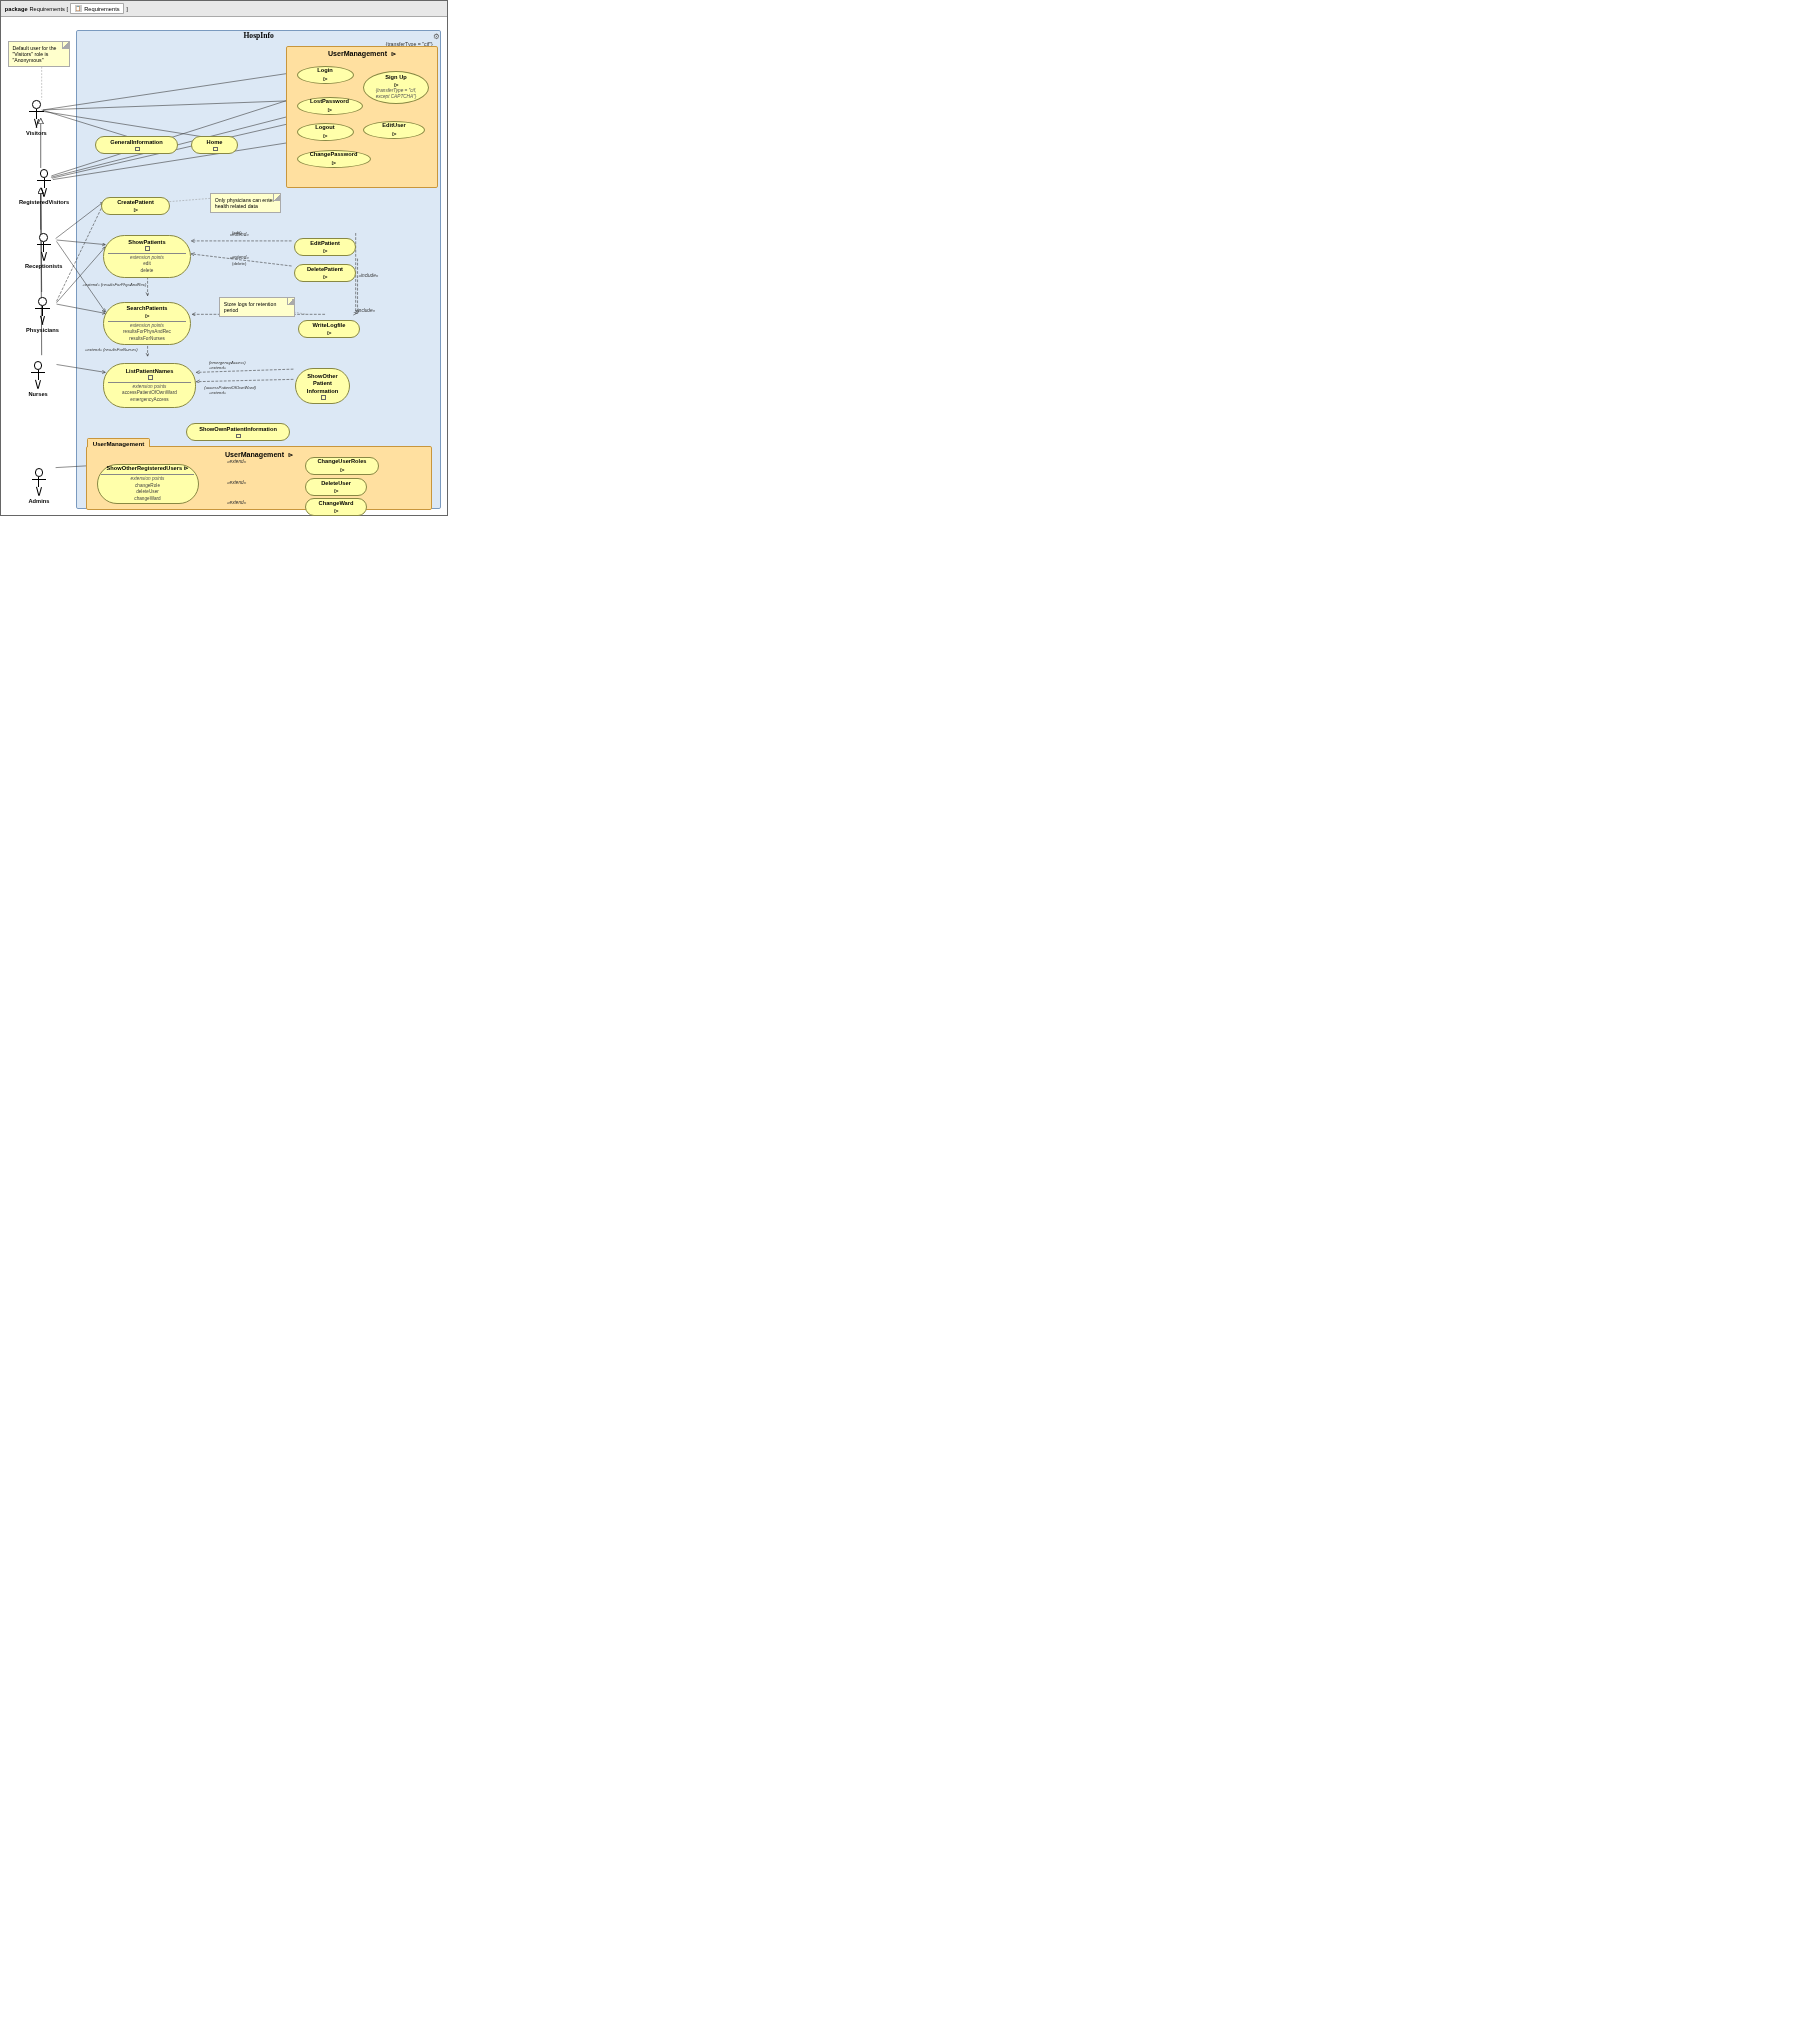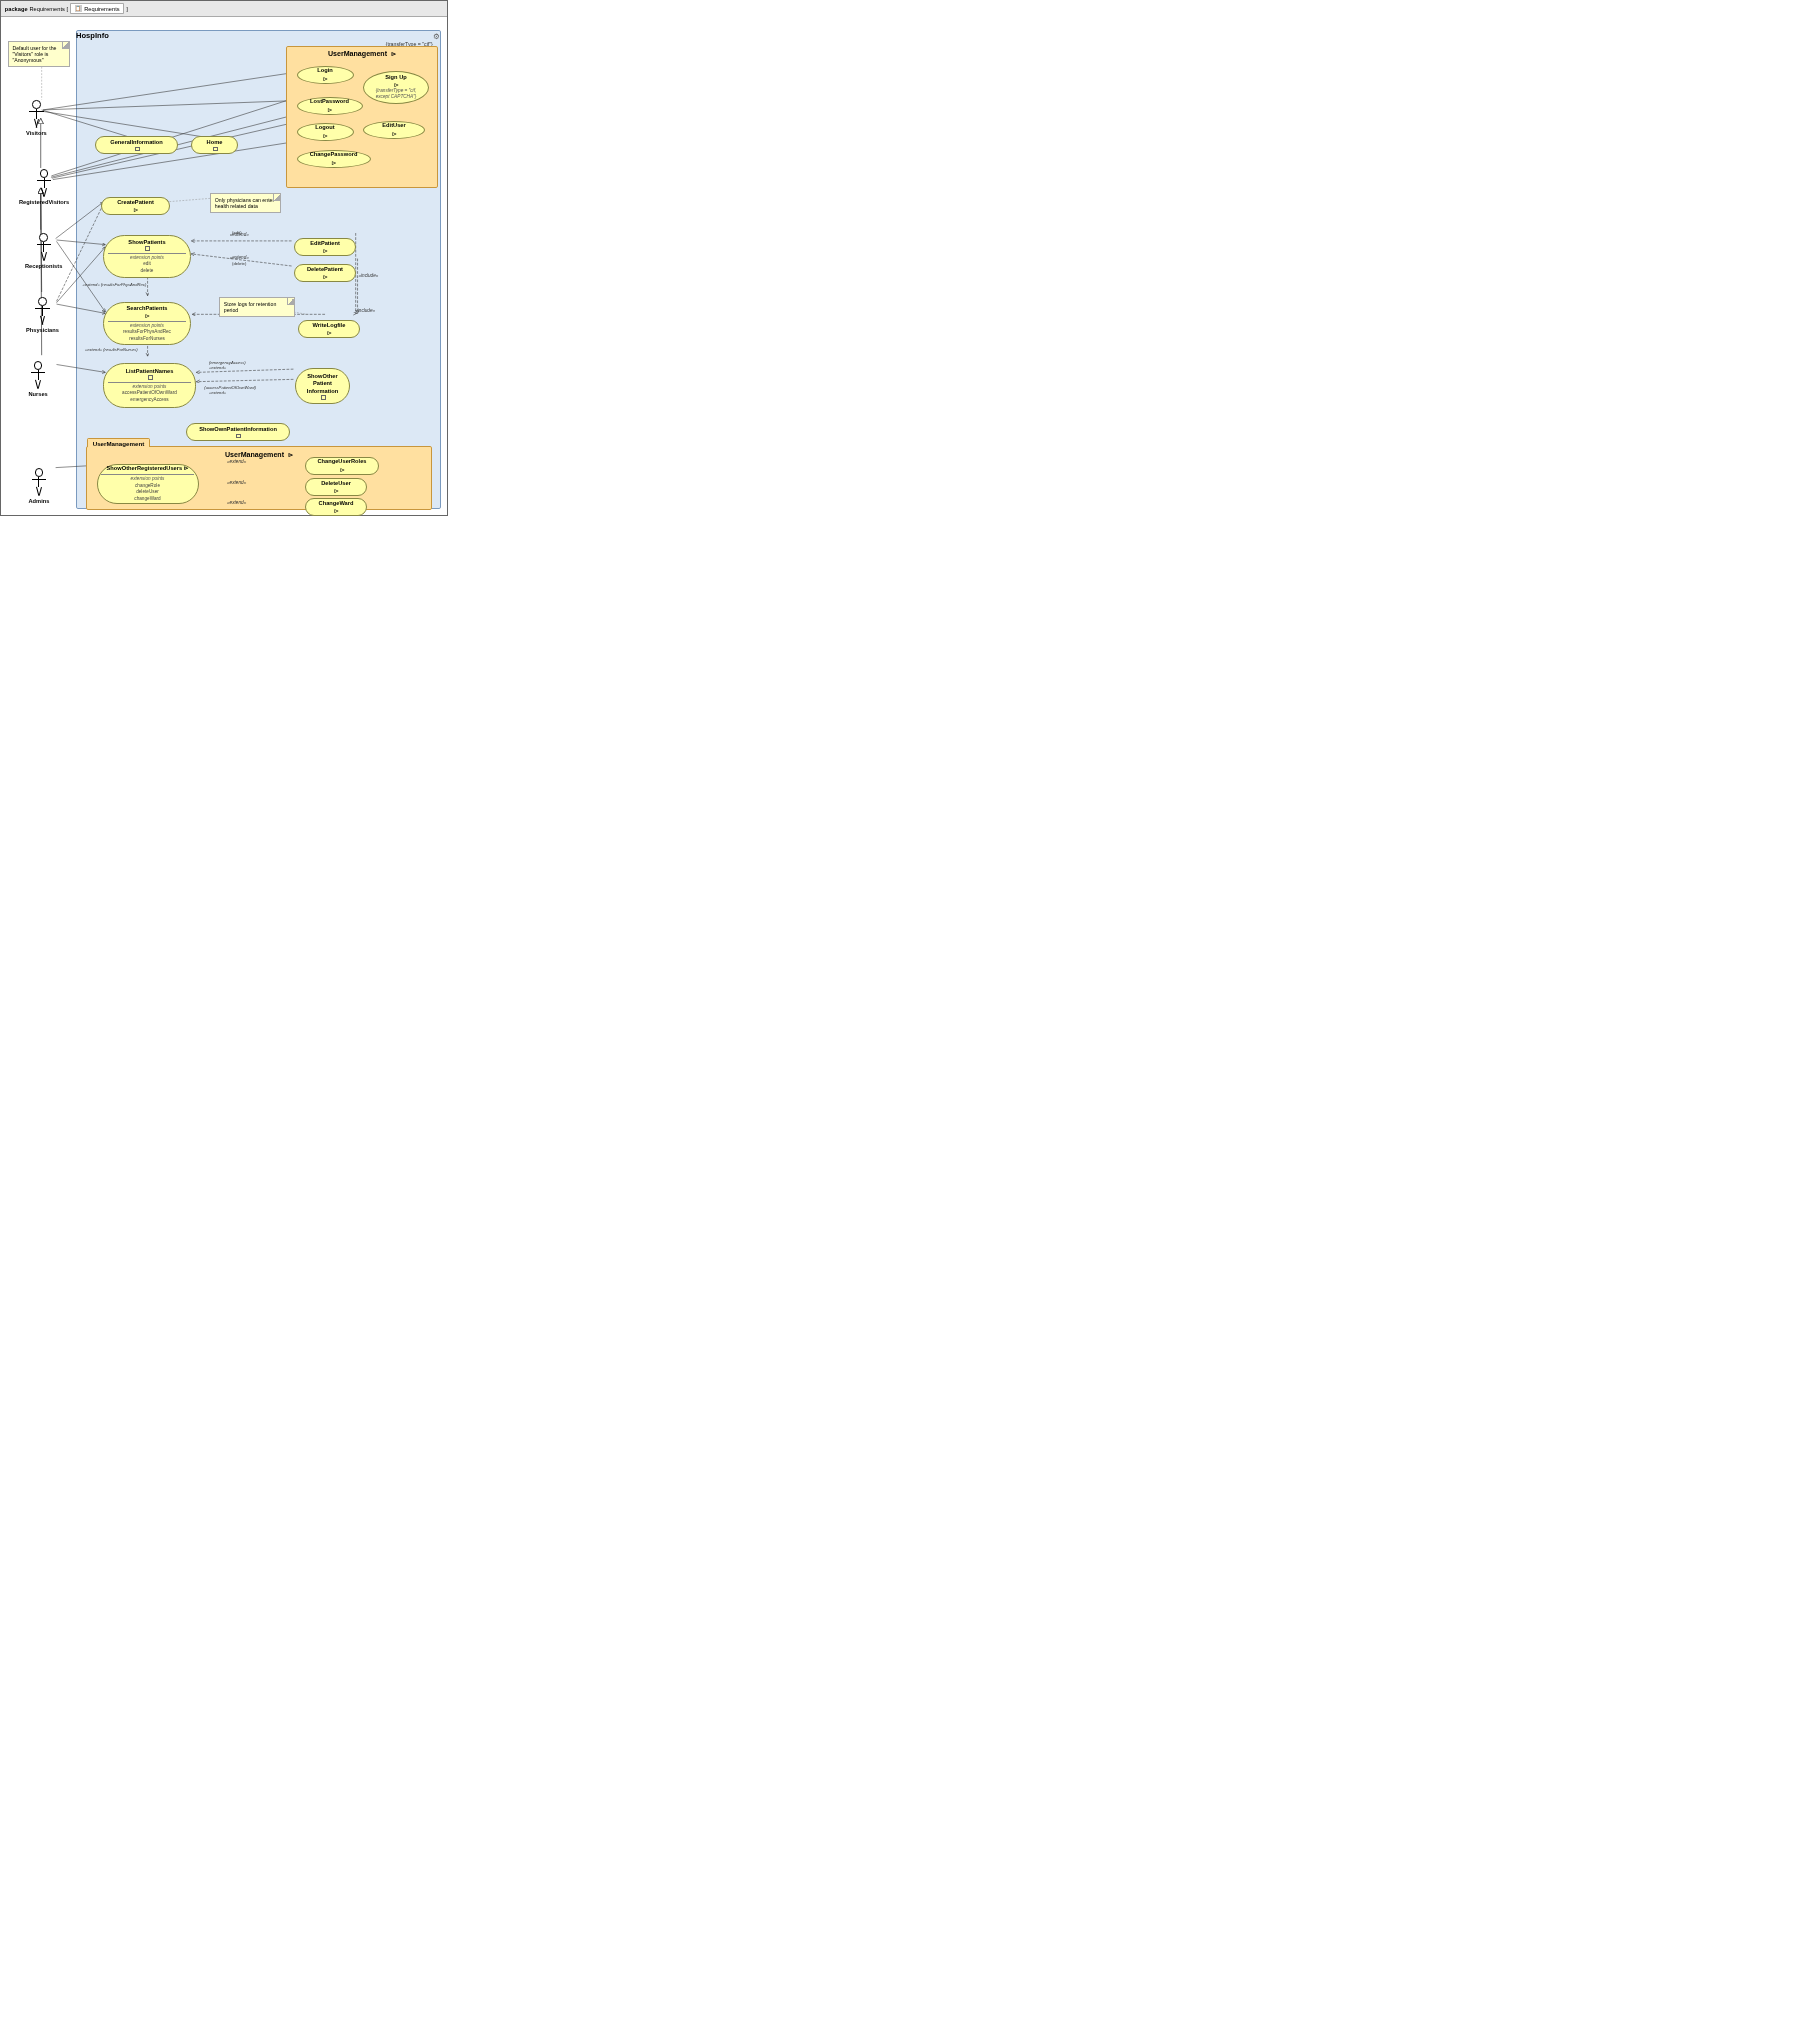--- a/index.html
+++ b/index.html
@@ -66,26 +66,27 @@
       background: #dce8f5;
       border: 0.9px solid #7a9abf;
       border-radius: 1.9px;
     }
 
     .hospinfo-label {
       position: absolute;
       top: 14.2px;
       left: 75px;
       right: 5.7px;
-      text-align: left;
+      text-align: center;
       font-size: 7.6px;
       font-weight: bold;
       color: #000;
       pointer-events: none;
       z-index: 10;
+      font-family: Liberation Serif, serif;
     }
 
     .transfer-type-label {
       position: absolute;
       top: 24px;
       right: 14.2px;
       font-size: 5.2px;
       color: #333;
       z-index: 10;
       text-align: right;

